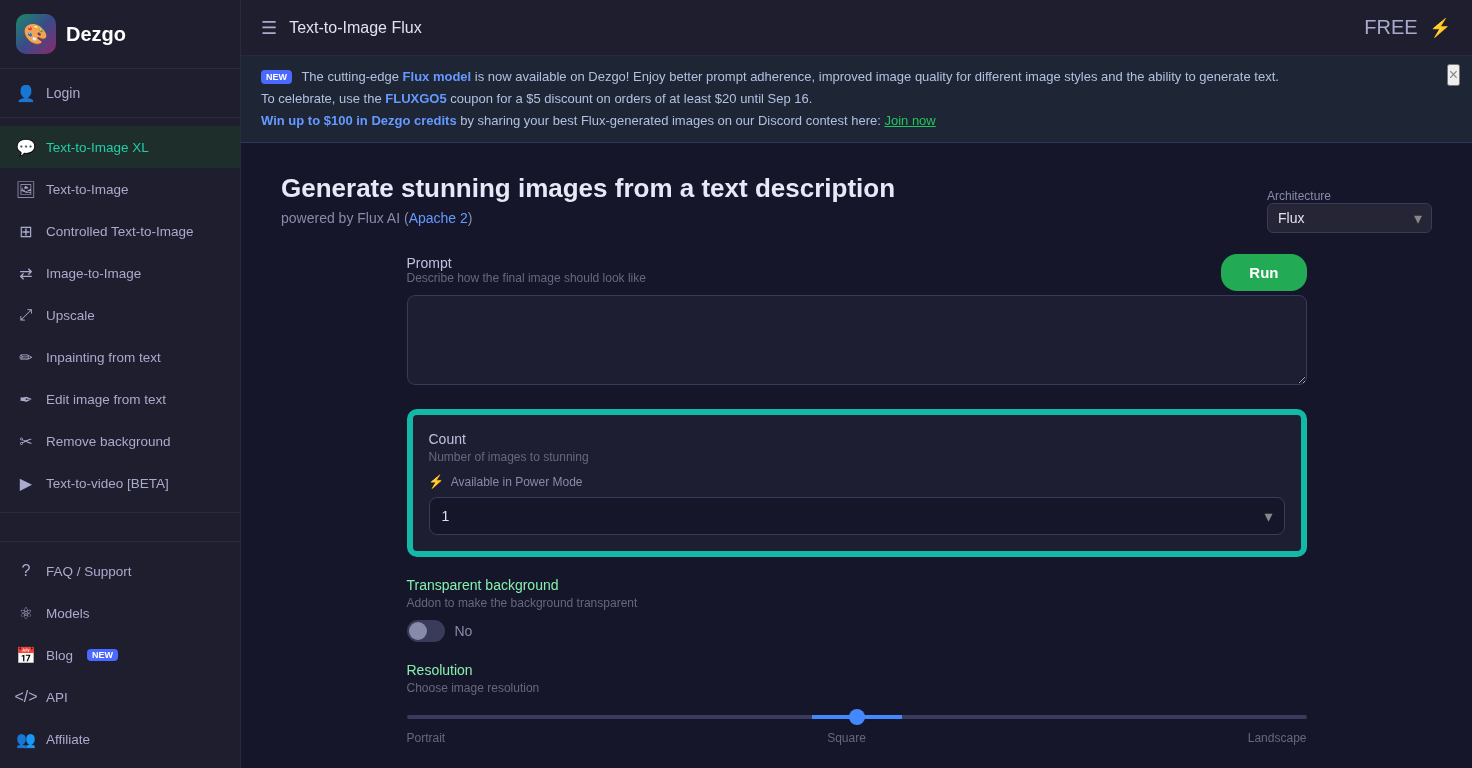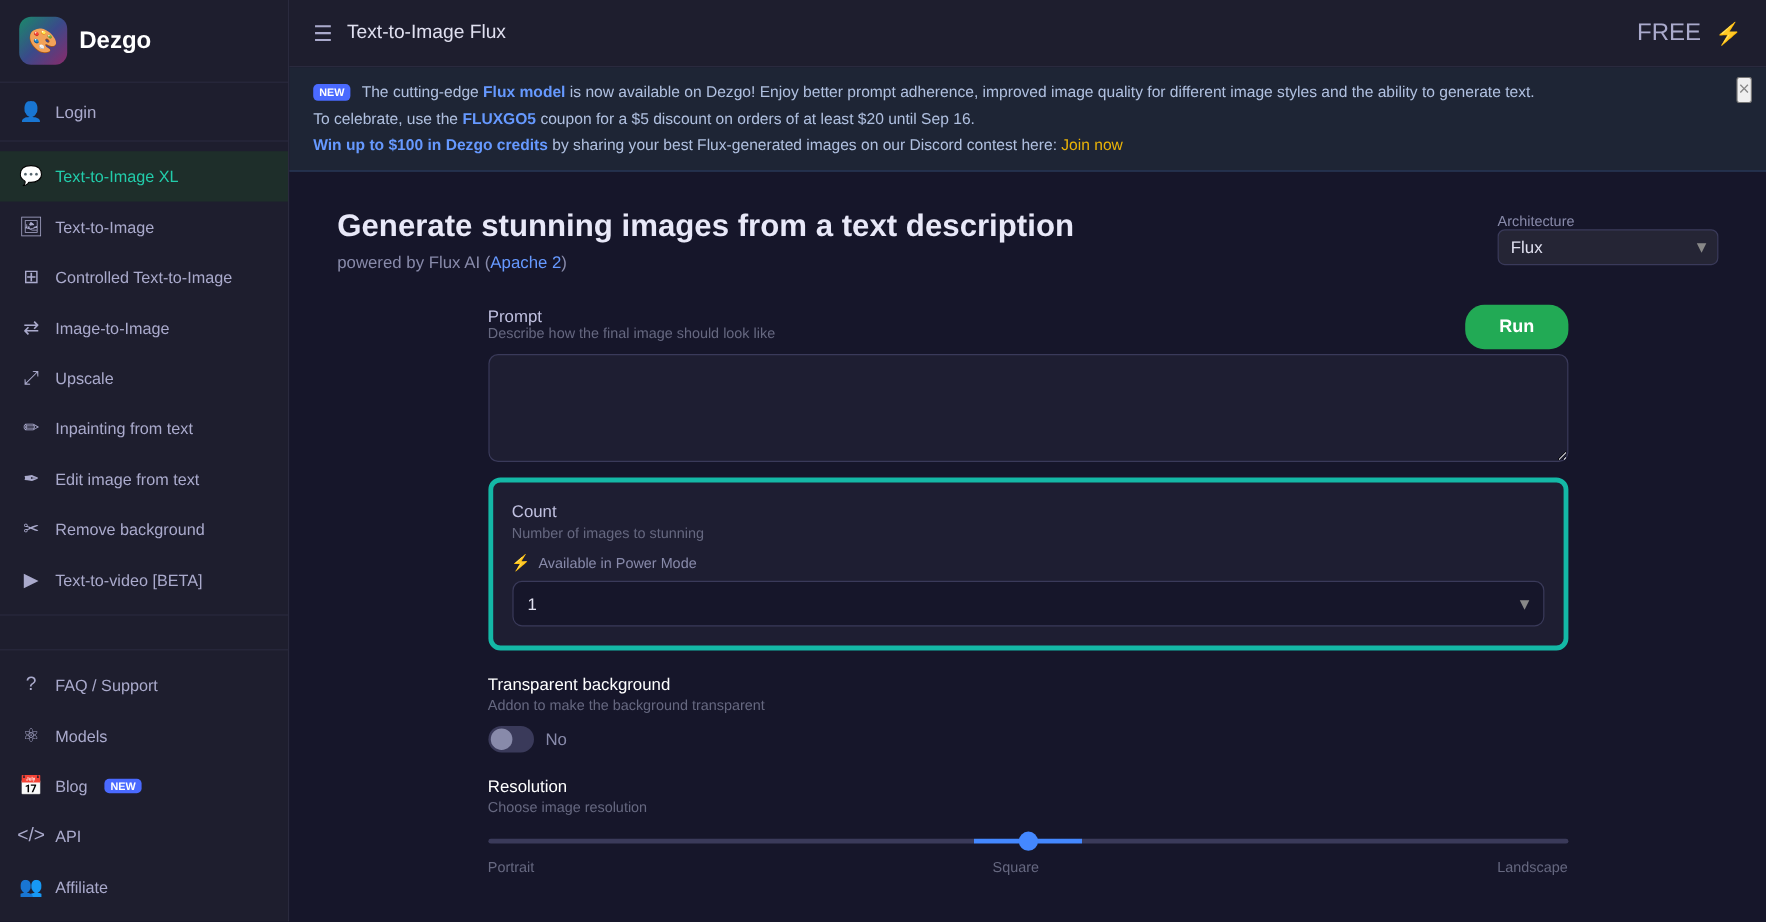--- a/index.html
+++ b/index.html
@@ -176,21 +176,22 @@
       color: #888;
       font-size: 16px;
     }
 
     .banner .highlight {
       color: #6699ff;
       font-weight: 600;
     }
 
     .banner .link {
-      color: #eab308;
+      color: #22c55e;
+      text-decoration: underline;
       cursor: pointer;
     }
 
     .badge-new-banner {
       background: #4a6aff;
       color: white;
       font-size: 9px;
       font-weight: 700;
       padding: 2px 5px;
       border-radius: 4px;
@@ -217,21 +218,21 @@
 
     .arch-select {
       background: #252535;
       border: 1px solid #3a3a5a;
       color: #e0e0f0;
       padding: 6px 30px 6px 10px;
       border-radius: 6px;
       font-size: 14px;
       appearance: none;
       cursor: pointer;
-      width: 184px;
+      width: 165px;
     }
 
     .arch-select-wrapper {
       position: relative;
     }
 
     .arch-select-wrapper::after {
       content: '▾';
       position: absolute;
       right: 10px;
@@ -313,24 +314,24 @@
       font-size: 14px;
       resize: vertical;
       min-height: 65px;
       outline: none;
       font-family: inherit;
     }
 
     
     .count-section {
       background: #1e1e32;
-      border: 4px solid #14b8a6;
+      border: 6px solid #14b8a6;
       border-radius: 10px;
       padding: 16px;
-      margin-top: 8px;
+      margin-top: 20px;
     }
 
     .count-label {
       font-size: 14px;
       font-weight: 500;
       color: #c0c0e0;
       margin-bottom: 3px;
     }
 
     .count-hint {
@@ -381,21 +382,21 @@
     }
 
     
     .transparent-bg-section {
       margin-top: 20px;
     }
 
     .section-label {
       font-size: 14px;
       font-weight: 500;
-      color: #ffffff;
+      color: #86efac;
       margin-bottom: 3px;
     }
 
     .section-hint {
       font-size: 12px;
       color: #666880;
       margin-bottom: 10px;
     }
 
     .toggle-row {
@@ -465,21 +466,21 @@
       cursor: pointer;
     }
 
     
     .content-inner {
       position: relative;
     }
 
     .arch-container {
       position: absolute;
-      top: 4px;
+      top: 16px;
       right: 0;
     }
   </style>
 </head>
 <body>
 
 <nav class="sidebar">
   <div class="sidebar-logo">
     <div class="logo-icon">🎨</div>
     <span class="logo-text">Dezgo</span>

